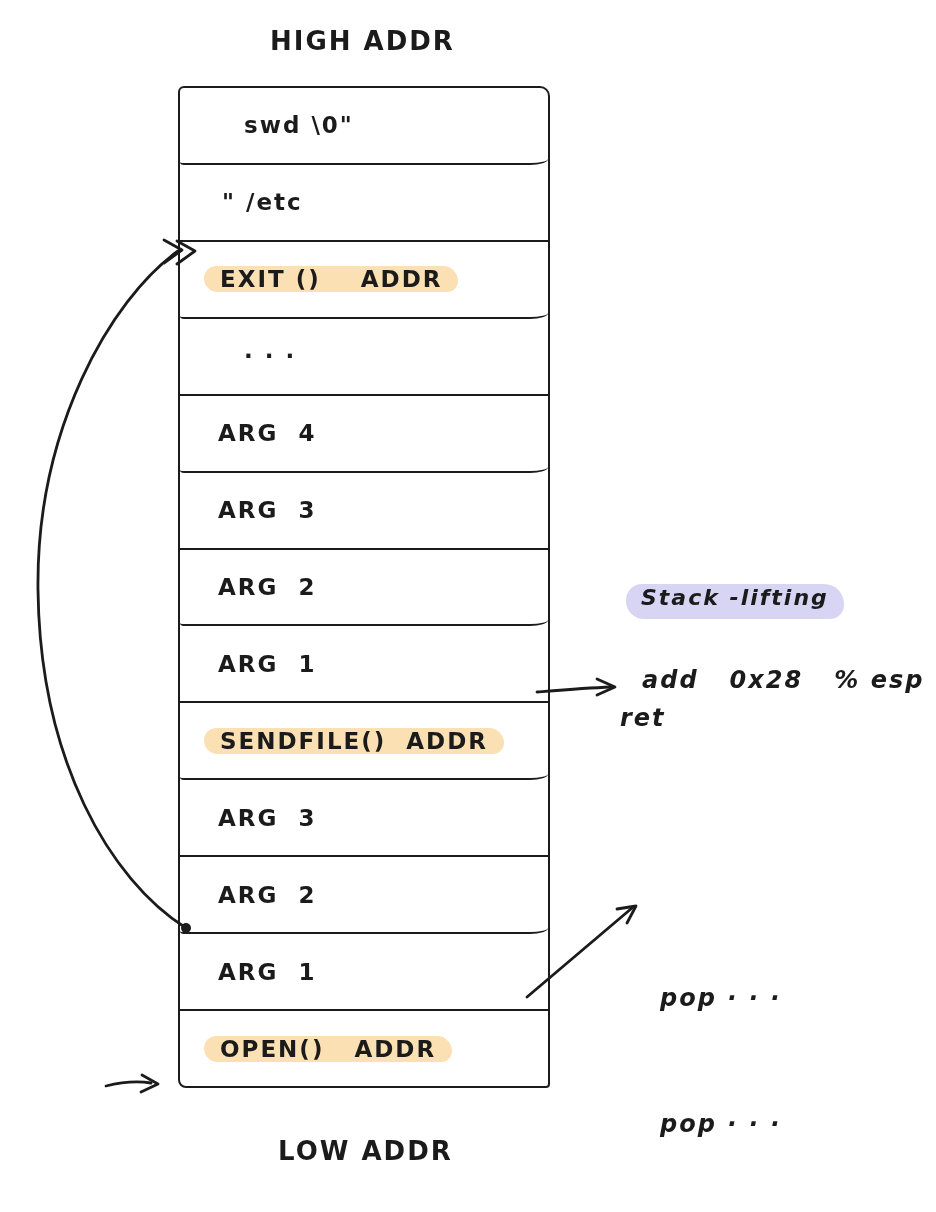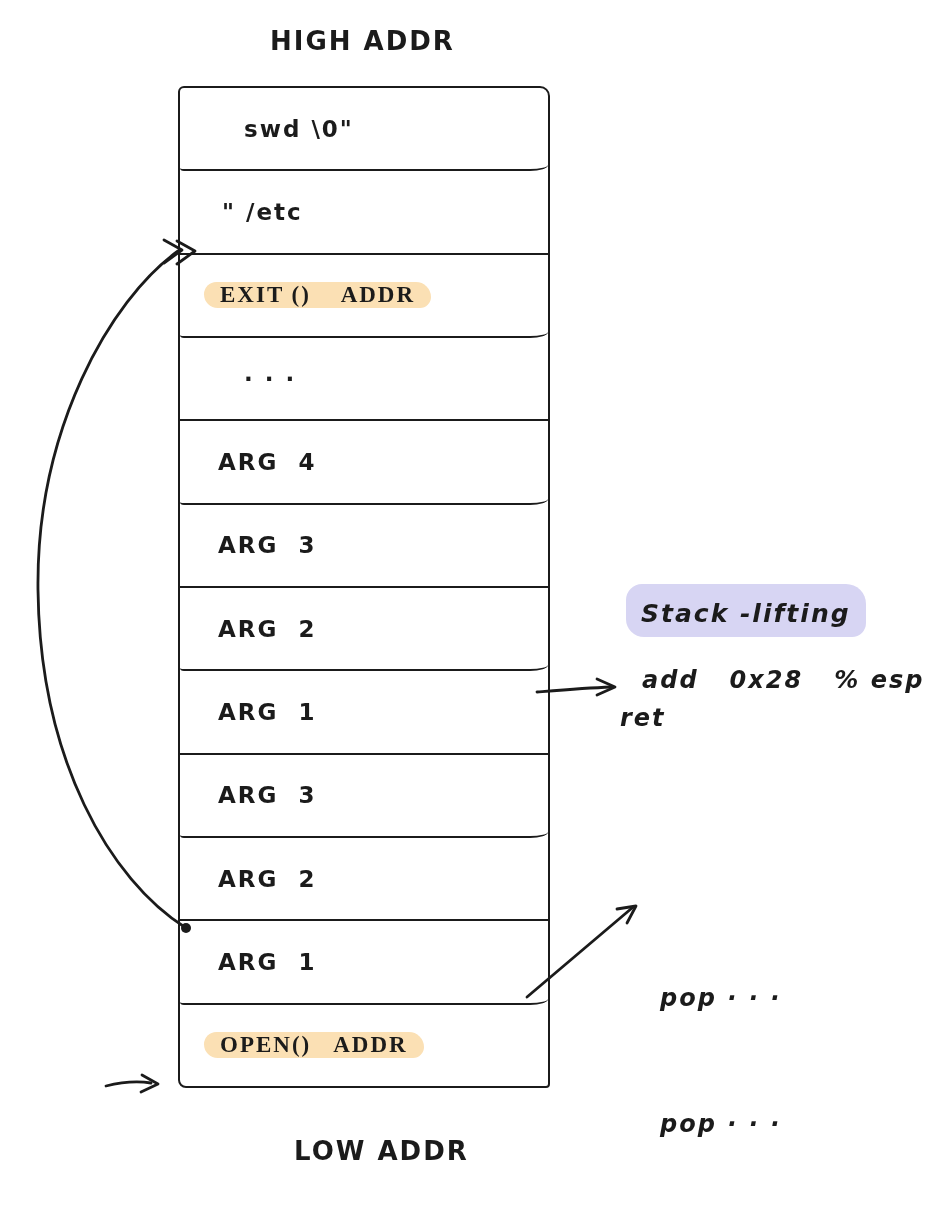--- a/index.html
+++ b/index.html
@@ -21,21 +21,21 @@
     font-weight:bold;
     letter-spacing:2px;
     white-space:pre;
     color:var(--ink);
   }
   .title{
     position:absolute;
     font-size:26px;
   }
   .title.high{left:258px;top:26px;margin-left:12px;}
-  .title.low{left:294px;top:1136px;}
+  .title.low{left:278px;top:1136px;}
 
   
   .stack{
     position:absolute;
     left:178px;top:86px;
     width:372px;height:1002px;
     border:2.6px solid var(--ink);
     border-radius:6px 10px 4px 8px;
     display:flex;flex-direction:column;
     box-sizing:border-box;
@@ -51,30 +51,29 @@
   .row:nth-child(odd){border-radius:0 0 18px 4px / 0 0 6px 3px;}
   .row:last-child{border-bottom:none;}
   .row.indent{padding-left:64px;}
   .row.indent2{padding-left:42px;}
   .row.haspill{padding-left:24px;}
   .cell-text{font-size:23px;}
   .hl{
     background:var(--highlight_orange);
     padding:0 16px;
     border-radius:18px 22px 16px 20px;
-    font-family:Liberation Serif, serif;
   }
 
   
   .note{position:absolute;font-size:24px;font-style:italic;}
   .technique{
     left:626px;top:584px;
-    font-size:25px;
+    font-size:22px;
     background:var(--highlight_lavender);
-    padding:15px 15px 9px 15px;
+    padding:1px 15px 9px 15px;
     border-radius:16px 20px 14px 18px;
   }
   .gadget1-l1{left:642px;top:666px;text-align:right;}
   .gadget1-l2{left:620px;top:704px;}
   .gadget2{left:660px;top:893px;line-height:42px;font-size:24px;}
   .gadget2 div{height:42px;}
 
   svg.overlay{
     position:absolute;left:0;top:0;
     pointer-events:none;
@@ -112,20 +111,23 @@
         <span class="hand cell-text">ARG  4</span>
       </div>
     <div class="row">
         <span class="hand cell-text">ARG  3</span>
       </div>
     <div class="row">
         <span class="hand cell-text">ARG  2</span>
       </div>
     <div class="row">
         <span class="hand cell-text">ARG  1</span>
+      </div>
+    <div class="row haspill">
+        <span class="hand cell-text hl">SENDFILE()  ADDR</span>
       </div>
     <div class="row">
         <span class="hand cell-text">ARG  3</span>
       </div>
     <div class="row">
         <span class="hand cell-text">ARG  2</span>
       </div>
     <div class="row">
         <span class="hand cell-text">ARG  1</span>
       </div>

